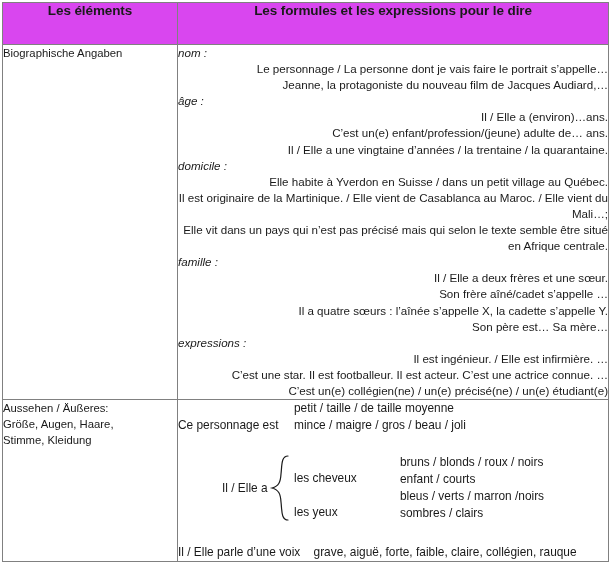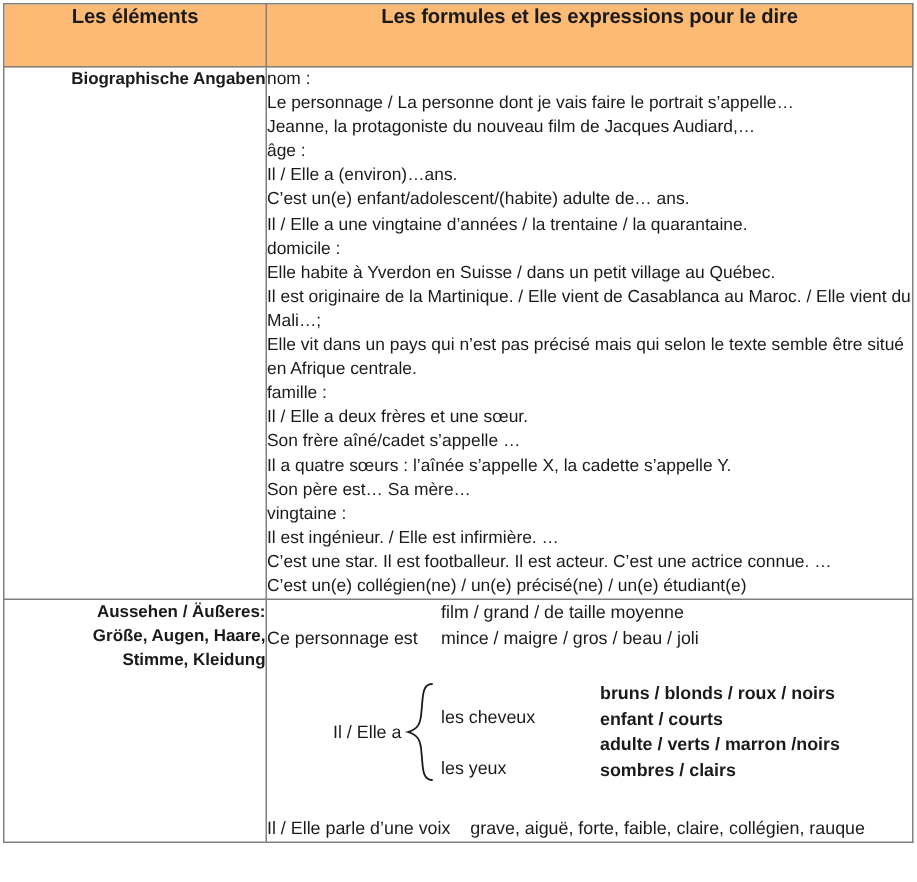--- a/index.html
+++ b/index.html
@@ -23,50 +23,51 @@
   }
 
   .doc-table td, .doc-table th {
     border: 1px solid #808080;
     vertical-align: top;
     padding: 0;
   }
 
   
   .hdr-cell {
-    background: #fdba74;
+    background: #d946ef;
     text-align: center;
     font-weight: bold;
     font-size: 13.5px;
     height: 41px;
     vertical-align: middle;
     letter-spacing: -0.1px;
   }
   .hdr-elements { width: 174px; }
 
   
   .label-cell {
-    text-align: right;
+    text-align: left;
     vertical-align: middle;
-    font-weight: bold;
+    font-weight: normal;
     font-size: 11.3px;
     line-height: 16px;
     padding: 0 6px;
   }
   .label-cell .lbl-line { display: block; white-space: nowrap; }
 
   
   .content-cell {
     padding: 8px 6px 8px 10px;
     font-size: 11.6px;
     line-height: 16.1px;
   }
   .sec-title {
-  }
-  .line { white-space: normal; }
+    font-style: italic;
+  }
+  .line { white-space: normal; text-align: right; }
 
   
   .r2 {
     padding: 16px 6px 10px 8px;
     font-size: 11.9px;
     line-height: 17px;
   }
   .block-one {
     display: flex;
     align-items: flex-end;
@@ -97,21 +98,21 @@
   }
   .brace svg { display: block; }
   .b2-cats {
     flex: 0 0 106px;
     width: 106px;
     font-size: 11.9px;
     line-height: 17px;
   }
   .b2-cats .cat-hair { margin-top: 15px; }
   .b2-cats .cat-eyes { margin-top: 17px; }
-  .b2-vals div { white-space: nowrap; font-weight: bold; }
+  .b2-vals div { white-space: nowrap; }
 
   .block-three {
     margin-top: 22px;
     white-space: nowrap;
   }
   .bt-lead { }
   .bt-vals { }
 </style>
 </head>
 <body>
@@ -130,53 +131,53 @@
         <span class="lbl-line">Biographische Angaben</span>
       </td>
       <td class="content-cell">
 
         <div class="sec-title">nom :</div>
         <div class="line">Le personnage / La personne dont je vais faire le portrait s’appelle…</div>
         <div class="line">Jeanne, la protagoniste du nouveau film de Jacques Audiard,…</div>
 
         <div class="sec-title">âge :</div>
         <div class="line">Il / Elle a (environ)…ans.</div>
-        <div class="line">C’est un(e) enfant/adolescent/(habite) adulte de… ans.</div>
+        <div class="line">C’est un(e) enfant/profession/(jeune) adulte de… ans.</div>
         <div class="line">Il / Elle a une vingtaine d’années / la trentaine / la quarantaine.</div>
 
         <div class="sec-title">domicile :</div>
         <div class="line">Elle habite à Yverdon en Suisse / dans un petit village au Québec.</div>
         <div class="line">Il est originaire de la Martinique. / Elle vient de Casablanca au Maroc. / Elle vient du Mali…;</div>
         <div class="line">Elle vit dans un pays qui n’est pas précisé mais qui selon le texte semble être situé en Afrique centrale.</div>
 
         <div class="sec-title">famille :</div>
         <div class="line">Il / Elle a deux frères et une sœur.</div>
         <div class="line">Son frère aîné/cadet s’appelle …</div>
         <div class="line">Il a quatre sœurs : l’aînée s’appelle X, la cadette s’appelle Y.</div>
         <div class="line">Son père est…  Sa mère…</div>
 
-        <div class="sec-title">vingtaine :</div>
+        <div class="sec-title">expressions :</div>
         <div class="line">Il est ingénieur. / Elle est infirmière. …</div>
         <div class="line">C’est une star. Il est footballeur. Il est acteur. C’est une actrice connue. …</div>
         <div class="line">C’est un(e) collégien(ne) / un(e) précisé(ne) / un(e) étudiant(e)</div>
       </td>
     </tr>
 
     <tr>
       <td class="label-cell">
         <span class="lbl-line">Aussehen / Äußeres:</span>
         <span class="lbl-line">Größe, Augen, Haare,</span>
         <span class="lbl-line">Stimme, Kleidung</span>
       </td>
       <td class="content-cell r2">
 
         <div class="block-one">
           <div class="b1-lead">Ce personnage est</div>
           <div class="b1-opts">
-            <div>film / grand / de taille moyenne</div>
+            <div>petit / taille / de taille moyenne</div>
             <div>mince / maigre / gros / beau / joli</div>
           </div>
         </div>
 
         <div class="block-two">
           <div class="b2-lead">Il / Elle a</div>
 
           <div class="brace">
             <svg width="26" height="68" viewBox="0 0 26 68" aria-hidden="true">
               <path d="M20 2 C13 2, 14 12, 13 20 C12.5 28, 11 32, 4 34 C11 36, 12.5 40, 13 48 C14 56, 13 66, 20 66" fill="none" stroke="#1a1a1a" stroke-width="1.2" stroke-linecap="round"></path>
@@ -184,21 +185,21 @@
           </div>
 
           <div class="b2-cats">
             <div class="cat-hair">les cheveux</div>
             <div class="cat-eyes">les yeux</div>
           </div>
 
           <div class="b2-vals">
             <div>bruns / blonds / roux / noirs</div>
             <div>enfant / courts</div>
-            <div>adulte / verts / marron /noirs</div>
+            <div>bleus / verts / marron /noirs</div>
             <div>sombres / clairs</div>
           </div>
         </div>
 
         <div class="block-three">
           <span class="bt-lead">Il / Elle parle d’une voix</span>
           <span>&nbsp;&nbsp;</span>
           <span class="bt-vals">grave, aiguë, forte, faible, claire, collégien, rauque</span>
         </div>
       </td>

